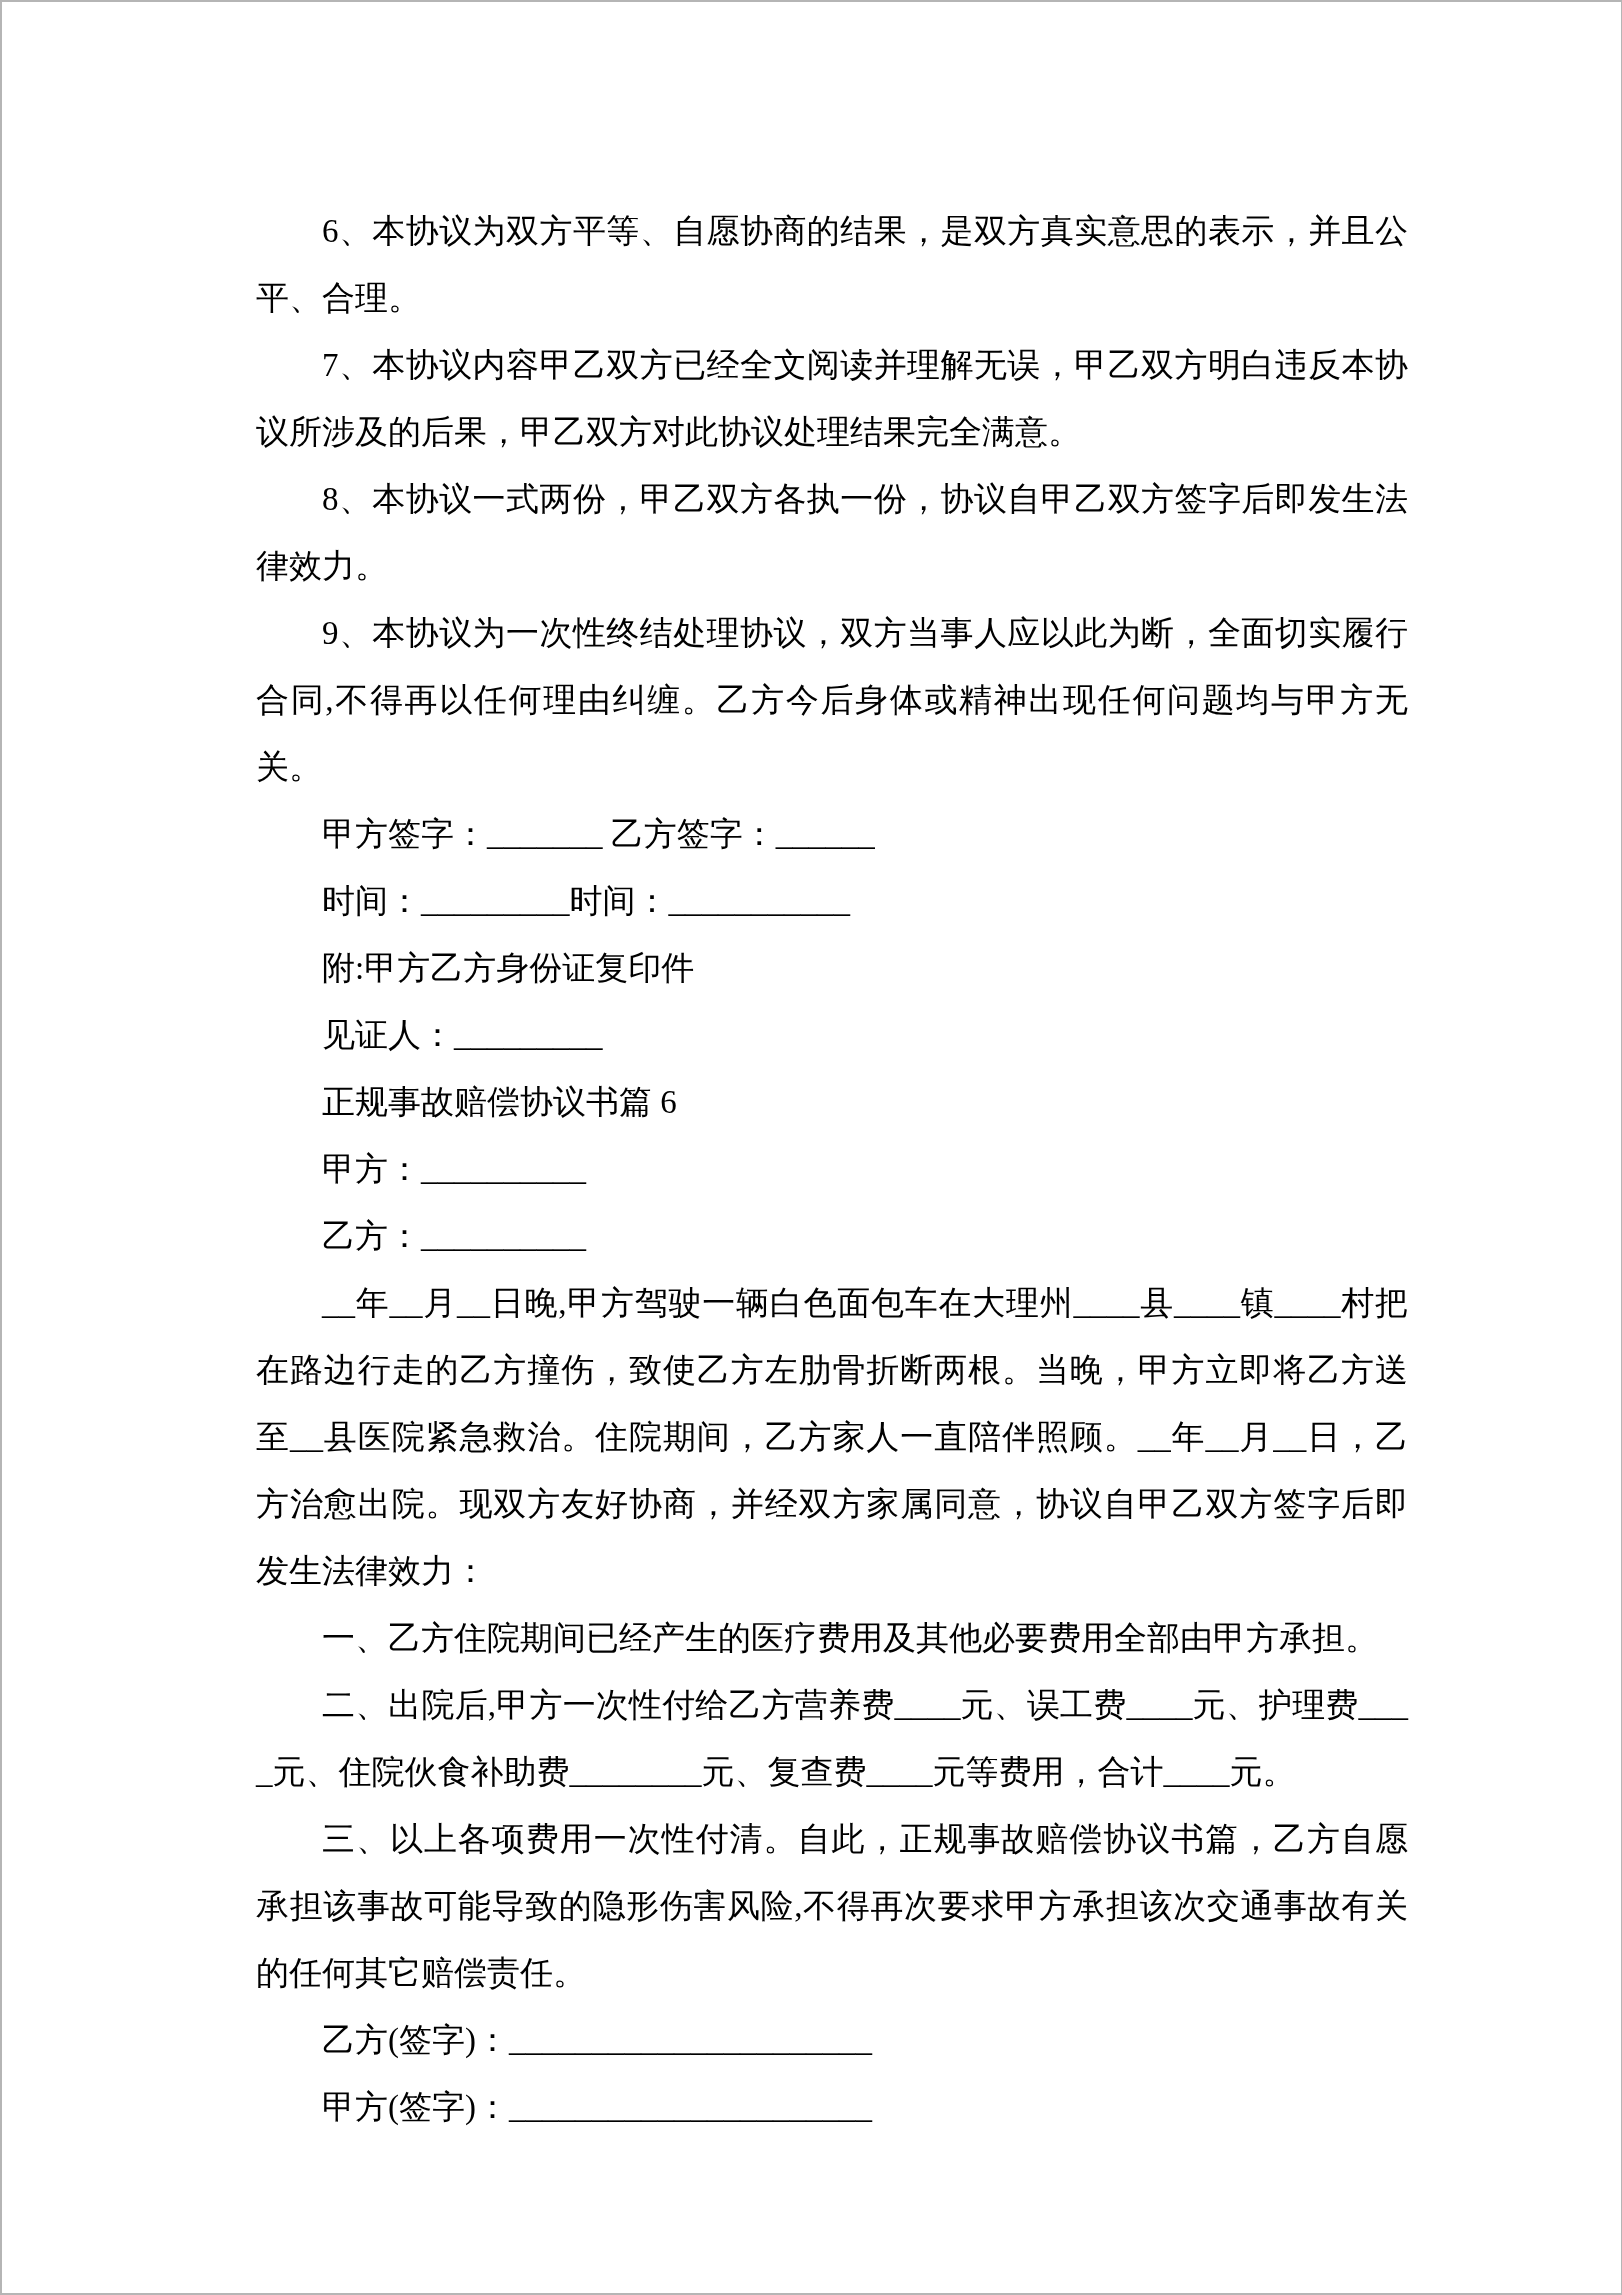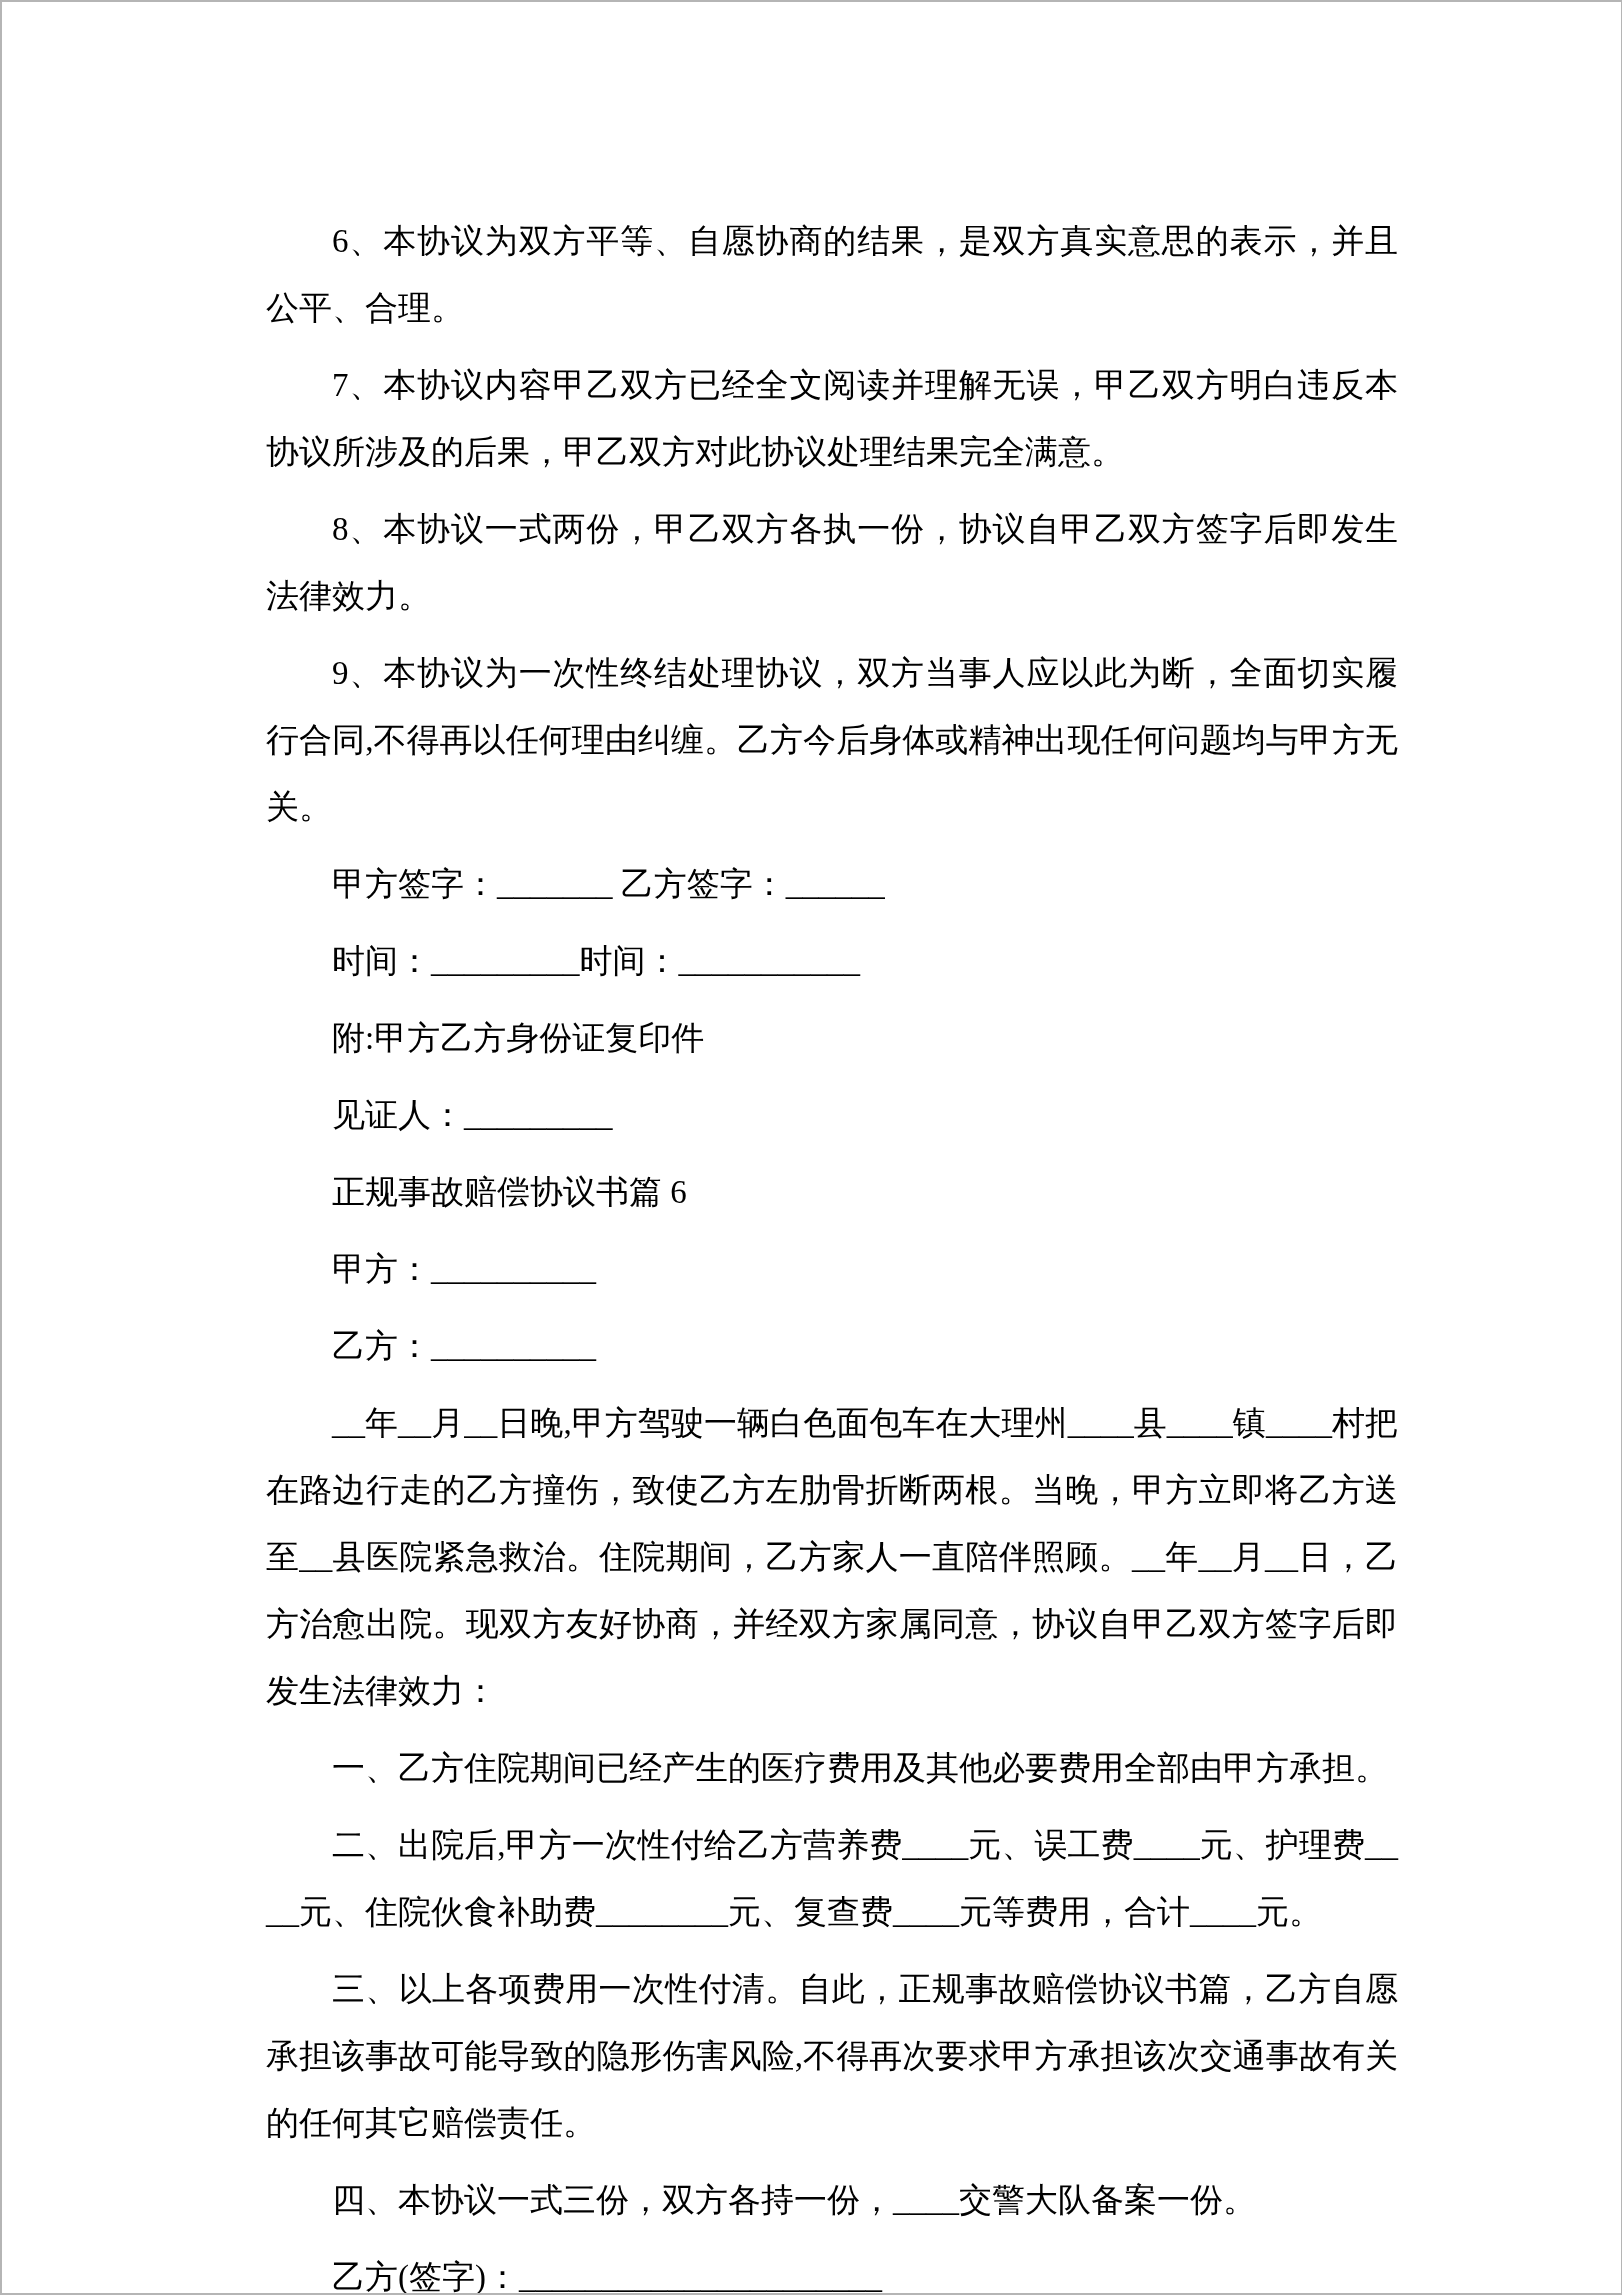--- a/index.html
+++ b/index.html
@@ -16,21 +16,21 @@
     box-sizing: border-box;
     width: 1623px;
     height: 2295px;
     background: #ffffff;
     border: 2px solid #b5b5b5;
     padding: 196px 213px 0 254px;
     color: #000000;
     overflow: hidden;
   }
   .doc p {
-    margin: 10px;
+    margin: 0;
     font-size: 33px;
     line-height: 67px;
     text-indent: 2em;
     text-align: justify;
     color: #000000;
     word-break: break-all;
   }
 </style>
 </head>
 <body>
@@ -45,18 +45,17 @@
     <p>时间：_________时间：___________</p>
     <p>附:甲方乙方身份证复印件</p>
     <p>见证人：_________</p>
     <p>正规事故赔偿协议书篇 6</p>
     <p>甲方：__________</p>
     <p>乙方：__________</p>
     <p>__年__月__日晚,甲方驾驶一辆白色面包车在大理州____县____镇____村把在路边行走的乙方撞伤，致使乙方左肋骨折断两根。当晚，甲方立即将乙方送至__县医院紧急救治。住院期间，乙方家人一直陪伴照顾。__年__月__日，乙方治愈出院。现双方友好协商，并经双方家属同意，协议自甲乙双方签字后即发生法律效力：</p>
     <p>一、乙方住院期间已经产生的医疗费用及其他必要费用全部由甲方承担。</p>
     <p>二、出院后,甲方一次性付给乙方营养费____元、误工费____元、护理费____元、住院伙食补助费________元、复查费____元等费用，合计____元。</p>
     <p>三、以上各项费用一次性付清。自此，正规事故赔偿协议书篇，乙方自愿承担该事故可能导致的隐形伤害风险,不得再次要求甲方承担该次交通事故有关的任何其它赔偿责任。</p>
-    <p>四、本协议一式三份，双方各持一份，____交警大队备案一份。</p>
     <p>乙方(签字)：______________________</p>
     <p>甲方(签字)：______________________</p>
   </div>
 </div>
 
 
 </body></html>

